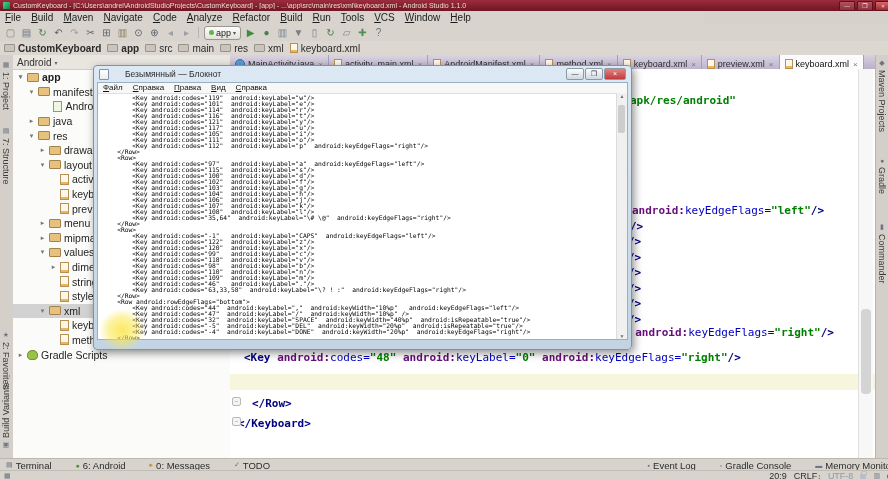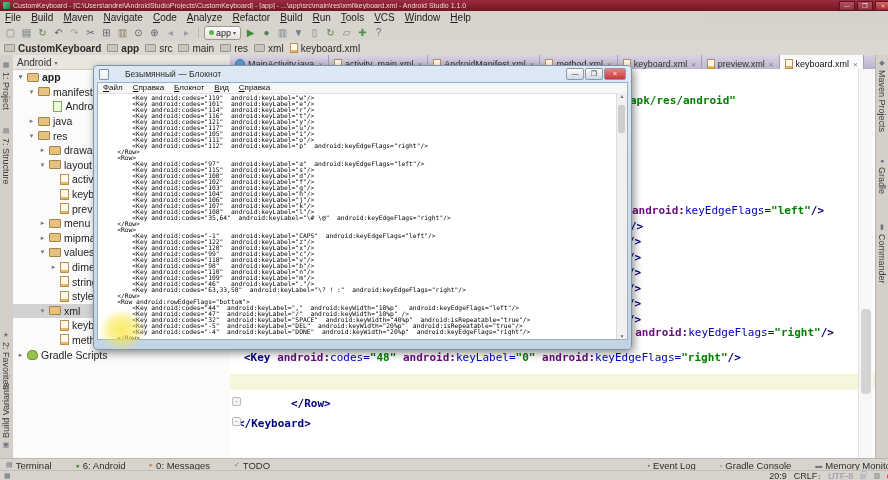--- a/index.html
+++ b/index.html
@@ -467,21 +467,21 @@
       <div class="ed-line" style="top: 134px; left: 402px;"><span class="tk-n">android:</span><span class="tk-a">keyEdgeFlags</span><span class="tk-a">=</span><span class="tk-s">"left"</span><span class="tk-t">/&gt;</span></div>
       <div class="ed-line" style="top: 150px; left: 400px;"><span class="tk-t">/&gt;</span></div>
       <div class="ed-line" style="top: 165px; left: 398px;"><span class="tk-t">/&gt;</span></div>
       <div class="ed-line" style="top: 181px; left: 398px;"><span class="tk-t">/&gt;</span></div>
       <div class="ed-line" style="top: 196px; left: 398px;"><span class="tk-t">/&gt;</span></div>
       <div class="ed-line" style="top: 212px; left: 398px;"><span class="tk-t">/&gt;</span></div>
       <div class="ed-line" style="top: 227px; left: 398px;"><span class="tk-t">/&gt;</span></div>
       <div class="ed-line" style="top: 243px; left: 398px;"><span class="tk-t">/&gt;</span></div>
       <div class="ed-line" style="top: 256px; left: 392px;"><span class="tk-s">" </span><span class="tk-n">android:</span><span class="tk-a">keyEdgeFlags</span><span class="tk-a">=</span><span class="tk-s">"right"</span><span class="tk-t">/&gt;</span></div>
       <div class="ed-line" style="top: 281px; left: 14px;"><span class="tk-t">&lt;Key </span><span class="tk-n">android:</span><span class="tk-a">codes</span><span class="tk-a">=</span><span class="tk-s">"48"</span><span class="tk-t"> </span><span class="tk-n">android:</span><span class="tk-a">keyLabel</span><span class="tk-a">=</span><span class="tk-s">"0"</span><span class="tk-t"> </span><span class="tk-n">android:</span><span class="tk-a">keyEdgeFlags</span><span class="tk-a">=</span><span class="tk-s">"right"</span><span class="tk-t">/&gt;</span></div>
-      <div class="ed-line" style="top: 327px; left: 22px; margin-left: 39px;"><span class="tk-t">&lt;/Row&gt;</span></div>
+      <div class="ed-line" style="top: 327px; left: 22px;"><span class="tk-t">&lt;/Row&gt;</span></div>
       <div class="ed-line" style="top: 347px; left: 8px;"><span class="tk-t">&lt;/Keyboard&gt;</span></div>
     </div>
   <span>
     
   <span class="fold-mark" style="top: 328px;">−</span><span class="fold-mark" style="top: 348px;">−</span></span>
   <div class="ed-scrollbar">
     <div class="ed-thumb"></div>
   </div>
 </div>
 
@@ -493,21 +493,21 @@
       <span class="np-btn">—</span>
       <span class="np-btn">❐</span>
       <span class="np-btn close">×</span>
     </span>
   </div>
   <div class="np-inner">
     <div class="np-menu">
 
     <span class="np-menu-item">Файл</span>
         <span class="np-menu-item">Справка</span>
-        <span class="np-menu-item">Блокнот</span>
+        <span class="np-menu-item">Правка</span>
         <span class="np-menu-item">Вид</span>
         <span class="np-menu-item">Справка</span>
       </div>
     <pre class="np-text">        &lt;Key android:codes="119"  android:keyLabel="w"/&gt;
         &lt;Key android:codes="101"  android:keyLabel="e"/&gt;
         &lt;Key android:codes="114"  android:keyLabel="r"/&gt;
         &lt;Key android:codes="116"  android:keyLabel="t"/&gt;
         &lt;Key android:codes="121"  android:keyLabel="y"/&gt;
         &lt;Key android:codes="117"  android:keyLabel="u"/&gt;
         &lt;Key android:codes="105"  android:keyLabel="i"/&gt;

